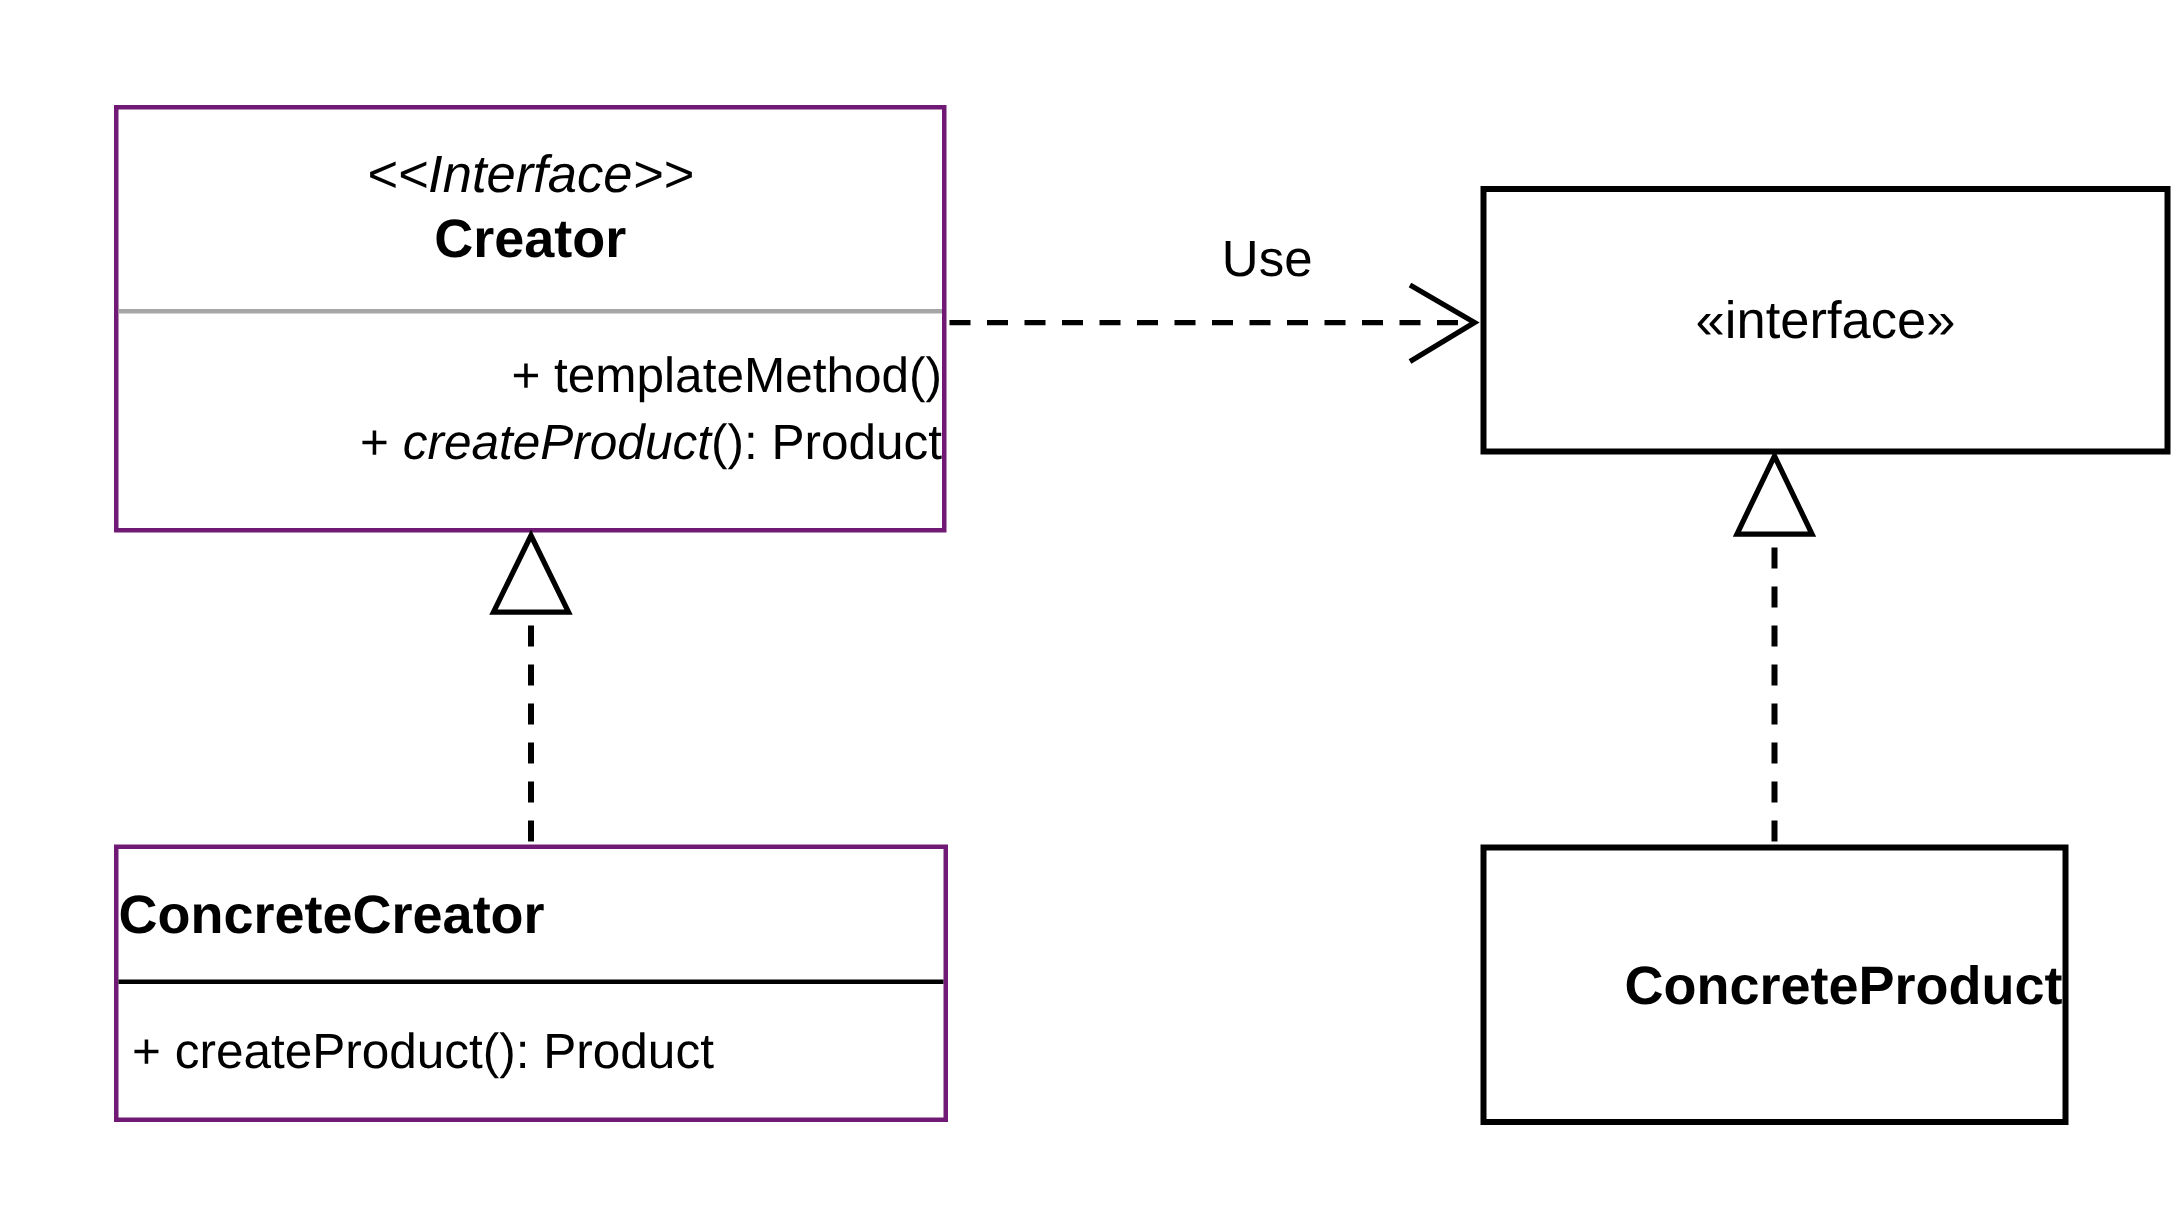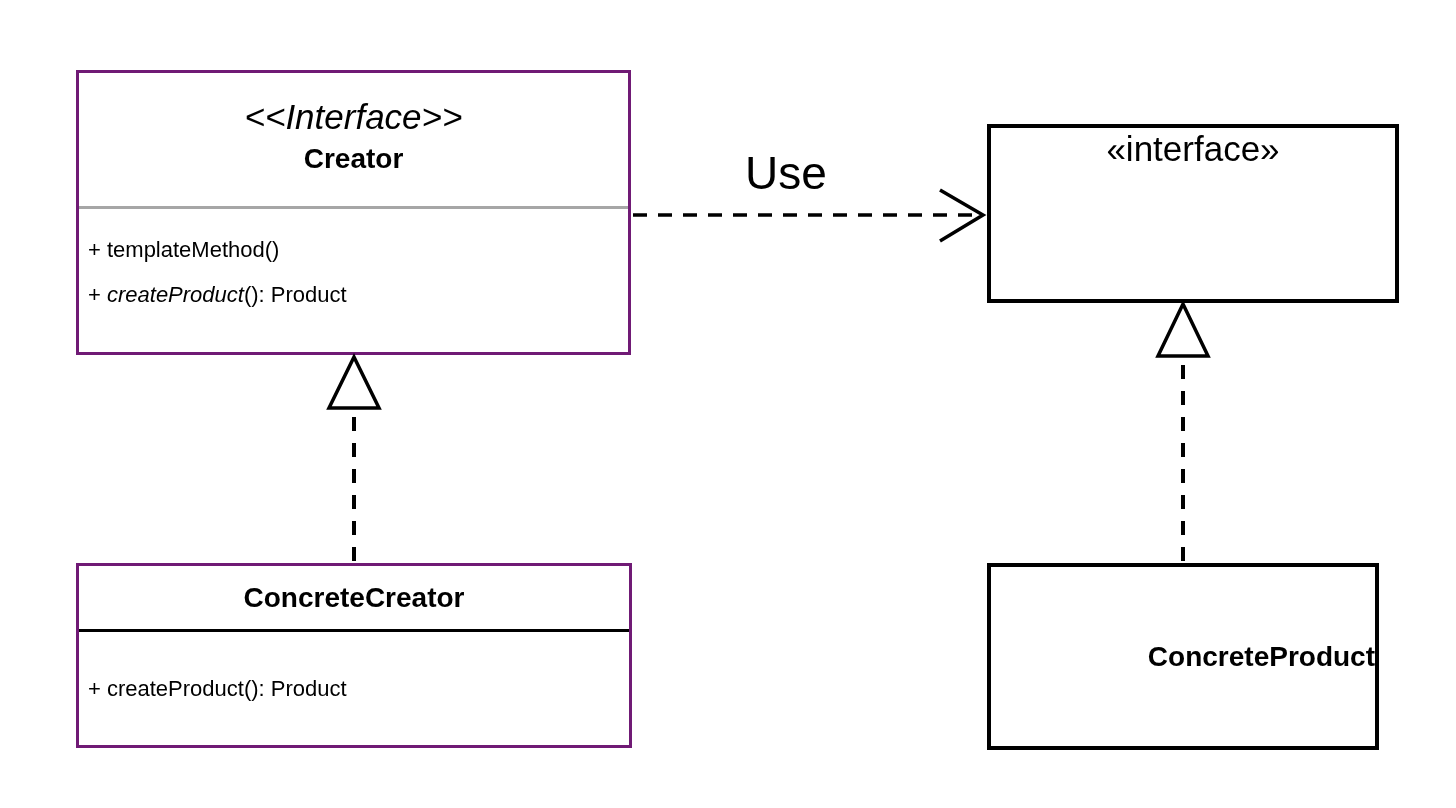--- a/index.html
+++ b/index.html
@@ -5,44 +5,44 @@
   html,body{margin:0;padding:0;background:#ffffff;}
   .canvas{
     position:relative;width:1456px;height:808px;background:#ffffff;
     font-family:"Liberation Sans",sans-serif;color:#000;overflow:hidden;
   }
   .overlay{position:absolute;left:0;top:0;width:1456px;height:808px;pointer-events:none;}
   .uml-box{position:absolute;background:#ffffff;box-sizing:border-box;display:flex;flex-direction:column;}
   .b3{border:3px solid #701a75;}
   .b4{border:4px solid #000;}
   .italic{font-style:italic;}
-  .classname{font-weight:bold;font-size:28px;line-height:44px;}
+  .classname{font-weight:bold;font-size:36px;line-height:44px;}
   .stereotype{font-size:35px;line-height:41px;}
-  .method{font-size:22px;line-height:45px;white-space:nowrap;}
+  .method{font-size:33px;line-height:45px;white-space:nowrap;text-align:right;}
 
   
   #creator{left:76px;top:70px;width:555px;height:285px;}
   #creator .header{height:133px;display:flex;flex-direction:column;align-items:center;padding-top:23px;box-sizing:border-box;}
   .sep{height:0;border-top:3px solid #000;width:100%;}
   .sep.gray{border-top-color:#a6a6a6;}
   #creator .methods{flex:1;padding:18px 0 0 9px;}
 
   
-  #product{left:987px;top:124px;width:412px;height:179px;align-items:center;text-align:center;}
+  #product{left:987px;top:124px;width:460px;height:179px;align-items:center;justify-content:center;text-align:center;}
 
   
   #concreteCreator{left:76px;top:563px;width:556px;height:185px;}
-  #concreteCreator .header{height:63px;display:flex;align-items:center;justify-content:center;}
+  #concreteCreator .header{height:87px;display:flex;align-items:center;justify-content:flex-start;}
   #concreteCreator .methods{flex:1;display:flex;align-items:center;padding-left:9px;}
 
   
   #concreteProduct{left:987px;top:563px;width:392px;height:187px;align-items:flex-end;justify-content:center;text-align:center;}
 
   
-  #useLabel{position:absolute;left:745px;top:153px;width:130px;text-align:left;font-size:46px;line-height:40px;}
+  #useLabel{position:absolute;left:745px;top:153px;width:130px;text-align:right;font-size:34px;line-height:40px;}
 </style>
 </head>
 <body>
 
 <div class="canvas">
 
   <div class="uml-box b3" id="creator">
     <div class="header">
       <div class="stereotype italic">&lt;&lt;Interface&gt;&gt;</div>
       <div class="classname">Creator</div>

